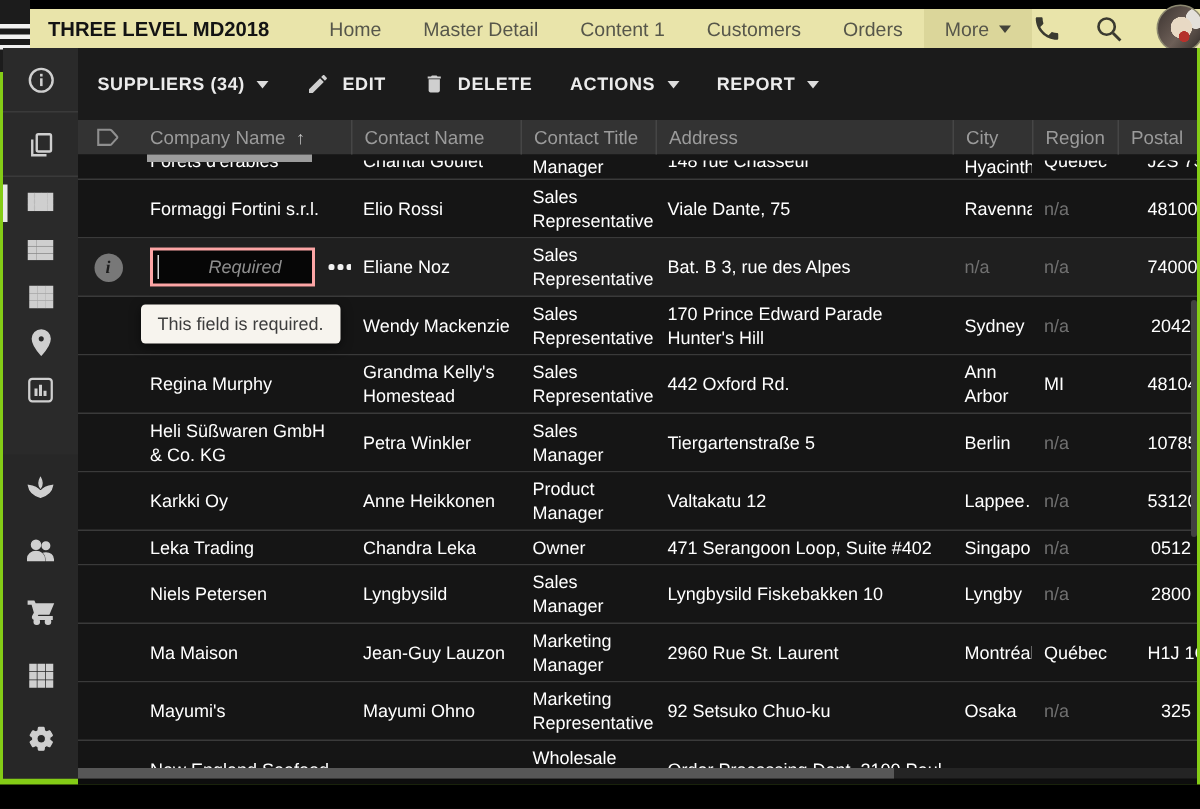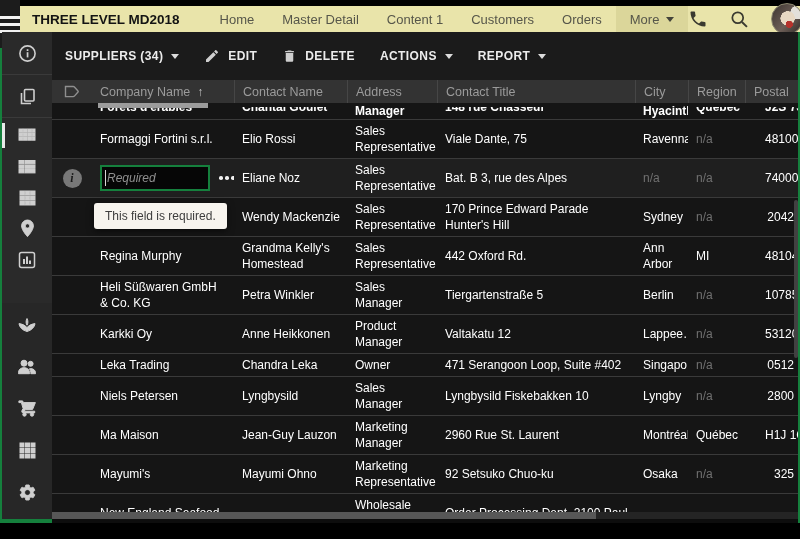--- a/index.html
+++ b/index.html
@@ -19,21 +19,21 @@
   .top-icons { margin-left:auto; display:flex; align-items:center; gap:21px; }
   .avatar { width:32px; height:32px; border-radius:50%; border:1px solid #8c8870;
     background:
       radial-gradient(circle at 58% 68%, #b5322c 0 13%, transparent 14%),
       radial-gradient(circle at 52% 48%, #e8d9c4 0 32%, transparent 33%),
       radial-gradient(circle at 84% 28%, #e3e0da 0 20%, transparent 21%),
       linear-gradient(130deg, #3b3330 0%, #6d5f57 55%, #2c2825 100%);
   }
 
   
-  .main { display:flex; height:491px; padding:0 2px; background:#15803d; }
+  .main { display:flex; height:491px; padding:0 2px; background:#84cc16; }
 
   
   .sidebar { width:50px; height:487px; background:#2a2a2a; display:flex; flex-direction:column; flex-shrink:0; }
   .side-item { height:44px; display:flex; align-items:center; justify-content:center; position:relative; cursor:pointer; }
   .side-item svg { fill:#cfcfcf; stroke:#cfcfcf; }
   .side-group-a .side-item { border-bottom:1px solid #3a3a3a; height:43px; }
   .side-group-b { padding-top:2px; }
   .side-group-b .side-item { height:31px; }
   .side-item.active::before { content:""; position:absolute; left:0; top:3px; bottom:3px; width:3px; background:#e9e9e9; }
   .side-spacer { flex:1; }
@@ -57,31 +57,31 @@
 
   .grid-body { height:409px; overflow:hidden; }
   .row { display:grid; grid-template-columns:40px 142px 113px 90px 198px 53px 57px minmax(50px,1fr);
     align-items:center; background:#151515; border-bottom:1px solid #3a3a3a; cursor:pointer; }
   .cell { padding:3px 6px 3px 8px; font-size:12px; line-height:16px; color:#fff; overflow:hidden; align-self:center; }
   .cell.gutter { padding:0; display:flex; justify-content:center; align-self:stretch; align-items:center; }
   .cell.col-postal { text-align:right; padding-right:4px; white-space:nowrap;margin-left:12px; }
   .dim { color:#707070; }
 
   
-  .row.clipped { height:17px; overflow:hidden; align-items:start;font-weight:bold; }
+  .row.clipped { height:17px; overflow:hidden; align-items:start; }
   .row.clipped .cell { padding-top:0; padding-bottom:0; }
   .clip-half { display:block; margin-top:-8px; }
   .clip-full { display:block; margin-top:0; }
 
   
   .row.edit { background:#1f1f1f; min-height:38px; }
   .info-badge { width:19px; height:19px; border-radius:50%; background:#787878; color:#1c1c1c;
     font-size:12px; font-weight:bold; font-style:italic; display:flex; align-items:center; justify-content:center; font-family:"Liberation Serif", serif; }
   .editor-wrap { display:flex; align-items:center; gap:9px; }
-  .editor-box { position:relative; width:110px; height:26px; border:2px solid #15803d; background:#060606; display:flex; align-items:center; flex-shrink:0; }
+  .editor-box { position:relative; width:110px; height:26px; border:2px solid #fca5a5; background:#060606; display:flex; align-items:center; flex-shrink:0;padding-left:32px; }
   .editor-box .text-caret { position:absolute; left:3px; top:3px; bottom:3px; width:1px; background:#d8d8d8; }
   .editor-box input { width:100%; height:100%; background:transparent; border:none; outline:none; color:#fff;
     font-family:"Liberation Sans", sans-serif; font-size:12px; padding-left:5px; }
   .editor-box input::placeholder { color:#8f8f8f; font-style:italic; }
   .editor-dots { display:flex; gap:2.5px; cursor:pointer; }
   .editor-dots i { width:3.5px; height:3.5px; border-radius:50%; background:#f0f0f0; }
 
   
   .scroll-indicator { position:absolute; top:23px; left:46px; width:110px; height:5px; background:#9c9c9c; z-index:4; }
   .validation-tooltip { position:absolute; top:123px; left:42px; z-index:9; background:#f7f4ee; color:#3d3d3d;
@@ -290,24 +290,24 @@
               </svg>
           </div>
           <div class="hcell">
             <span>Company Name</span>
             <span class="sort-arrow">↑</span>
           </div>
           <div class="hcell">
               <span>Contact Name</span>
             </div>
           <div class="hcell">
+              <span>Contact Title</span>
+            </div>
+          <div class="hcell">
               <span>Address</span>
-            </div>
-          <div class="hcell">
-              <span>Contact Title</span>
             </div>
           <div class="hcell">
               <span>City</span>
             </div>
           <div class="hcell">
               <span>Region</span>
             </div>
           <div class="hcell">
               <span>Postal</span>
             </div>

